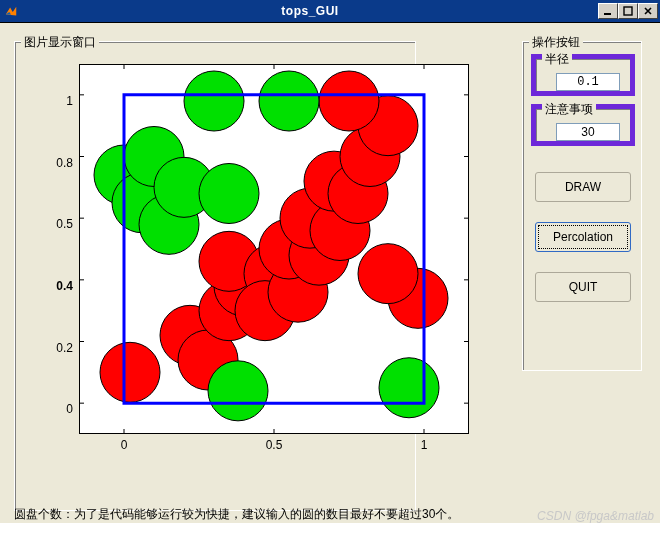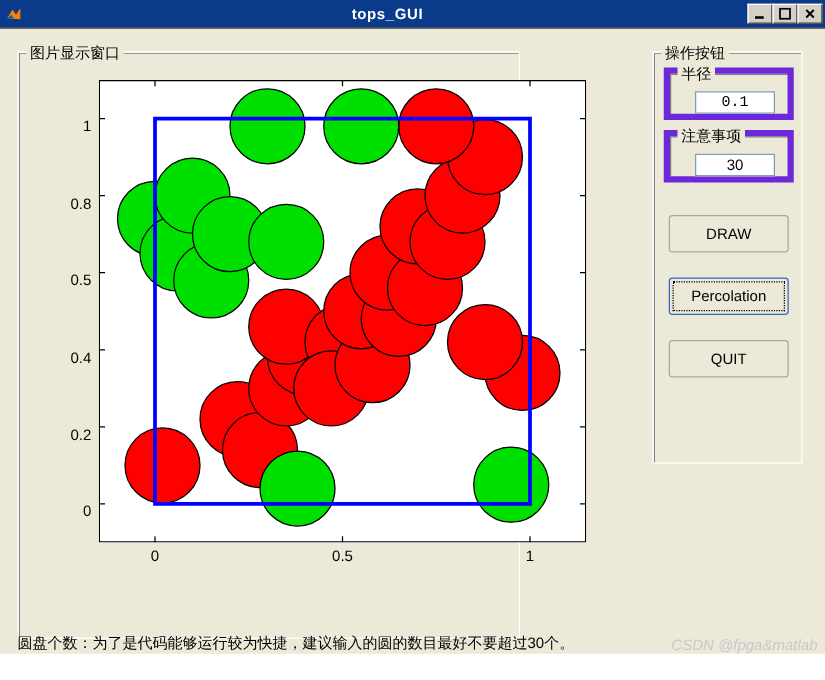--- a/index.html
+++ b/index.html
@@ -281,21 +281,21 @@
               <circle cx="105.00000000000001" cy="123.3333333333334" r="30.000000000000007" fill="#00e000" stroke="#000" stroke-width="1"></circle>
               <circle cx="150.00000000000003" cy="129.50000000000003" r="30.000000000000007" fill="#00e000" stroke="#000" stroke-width="1"></circle>
               <circle cx="135" cy="37.00000000000006" r="30.000000000000007" fill="#00e000" stroke="#000" stroke-width="1"></circle>
               <circle cx="210.00000000000003" cy="37.00000000000006" r="30.000000000000007" fill="#00e000" stroke="#000" stroke-width="1"></circle>
               <circle cx="159.00000000000003" cy="326.8333333333333" r="30.000000000000007" fill="#00e000" stroke="#000" stroke-width="1"></circle>
               <circle cx="330" cy="323.75" r="30.000000000000007" fill="#00e000" stroke="#000" stroke-width="1"></circle>
               <path d="M 45 339.1666666666667 L 345.00000000000006 339.1666666666667 L 345.00000000000006 30.83333333333337 L 45 30.83333333333337 Z" fill="none" stroke="#0000ff" stroke-width="3"></path>
             </svg>
         <div class="tick-y" style="top: 331.167px;">0</div>
             <div class="tick-y" style="top: 269.5px;">0.2</div>
-            <div class="tick-y" style="top: 207.833px;">0.4</div>
+            <div class="tick-y" style="top: 207.833px; font-weight: bold;">0.4</div>
             <div class="tick-y" style="top: 146.167px;">0.5</div>
             <div class="tick-y" style="top: 84.5px;">0.8</div>
             <div class="tick-y" style="top: 22.8333px;">1</div>
             <div class="tick-x" style="left: 45px;">0</div>
             <div class="tick-x" style="left: 195px;">0.5</div>
             <div class="tick-x" style="left: 345px;">1</div>
           </div>
       </div>
     </div>
 

